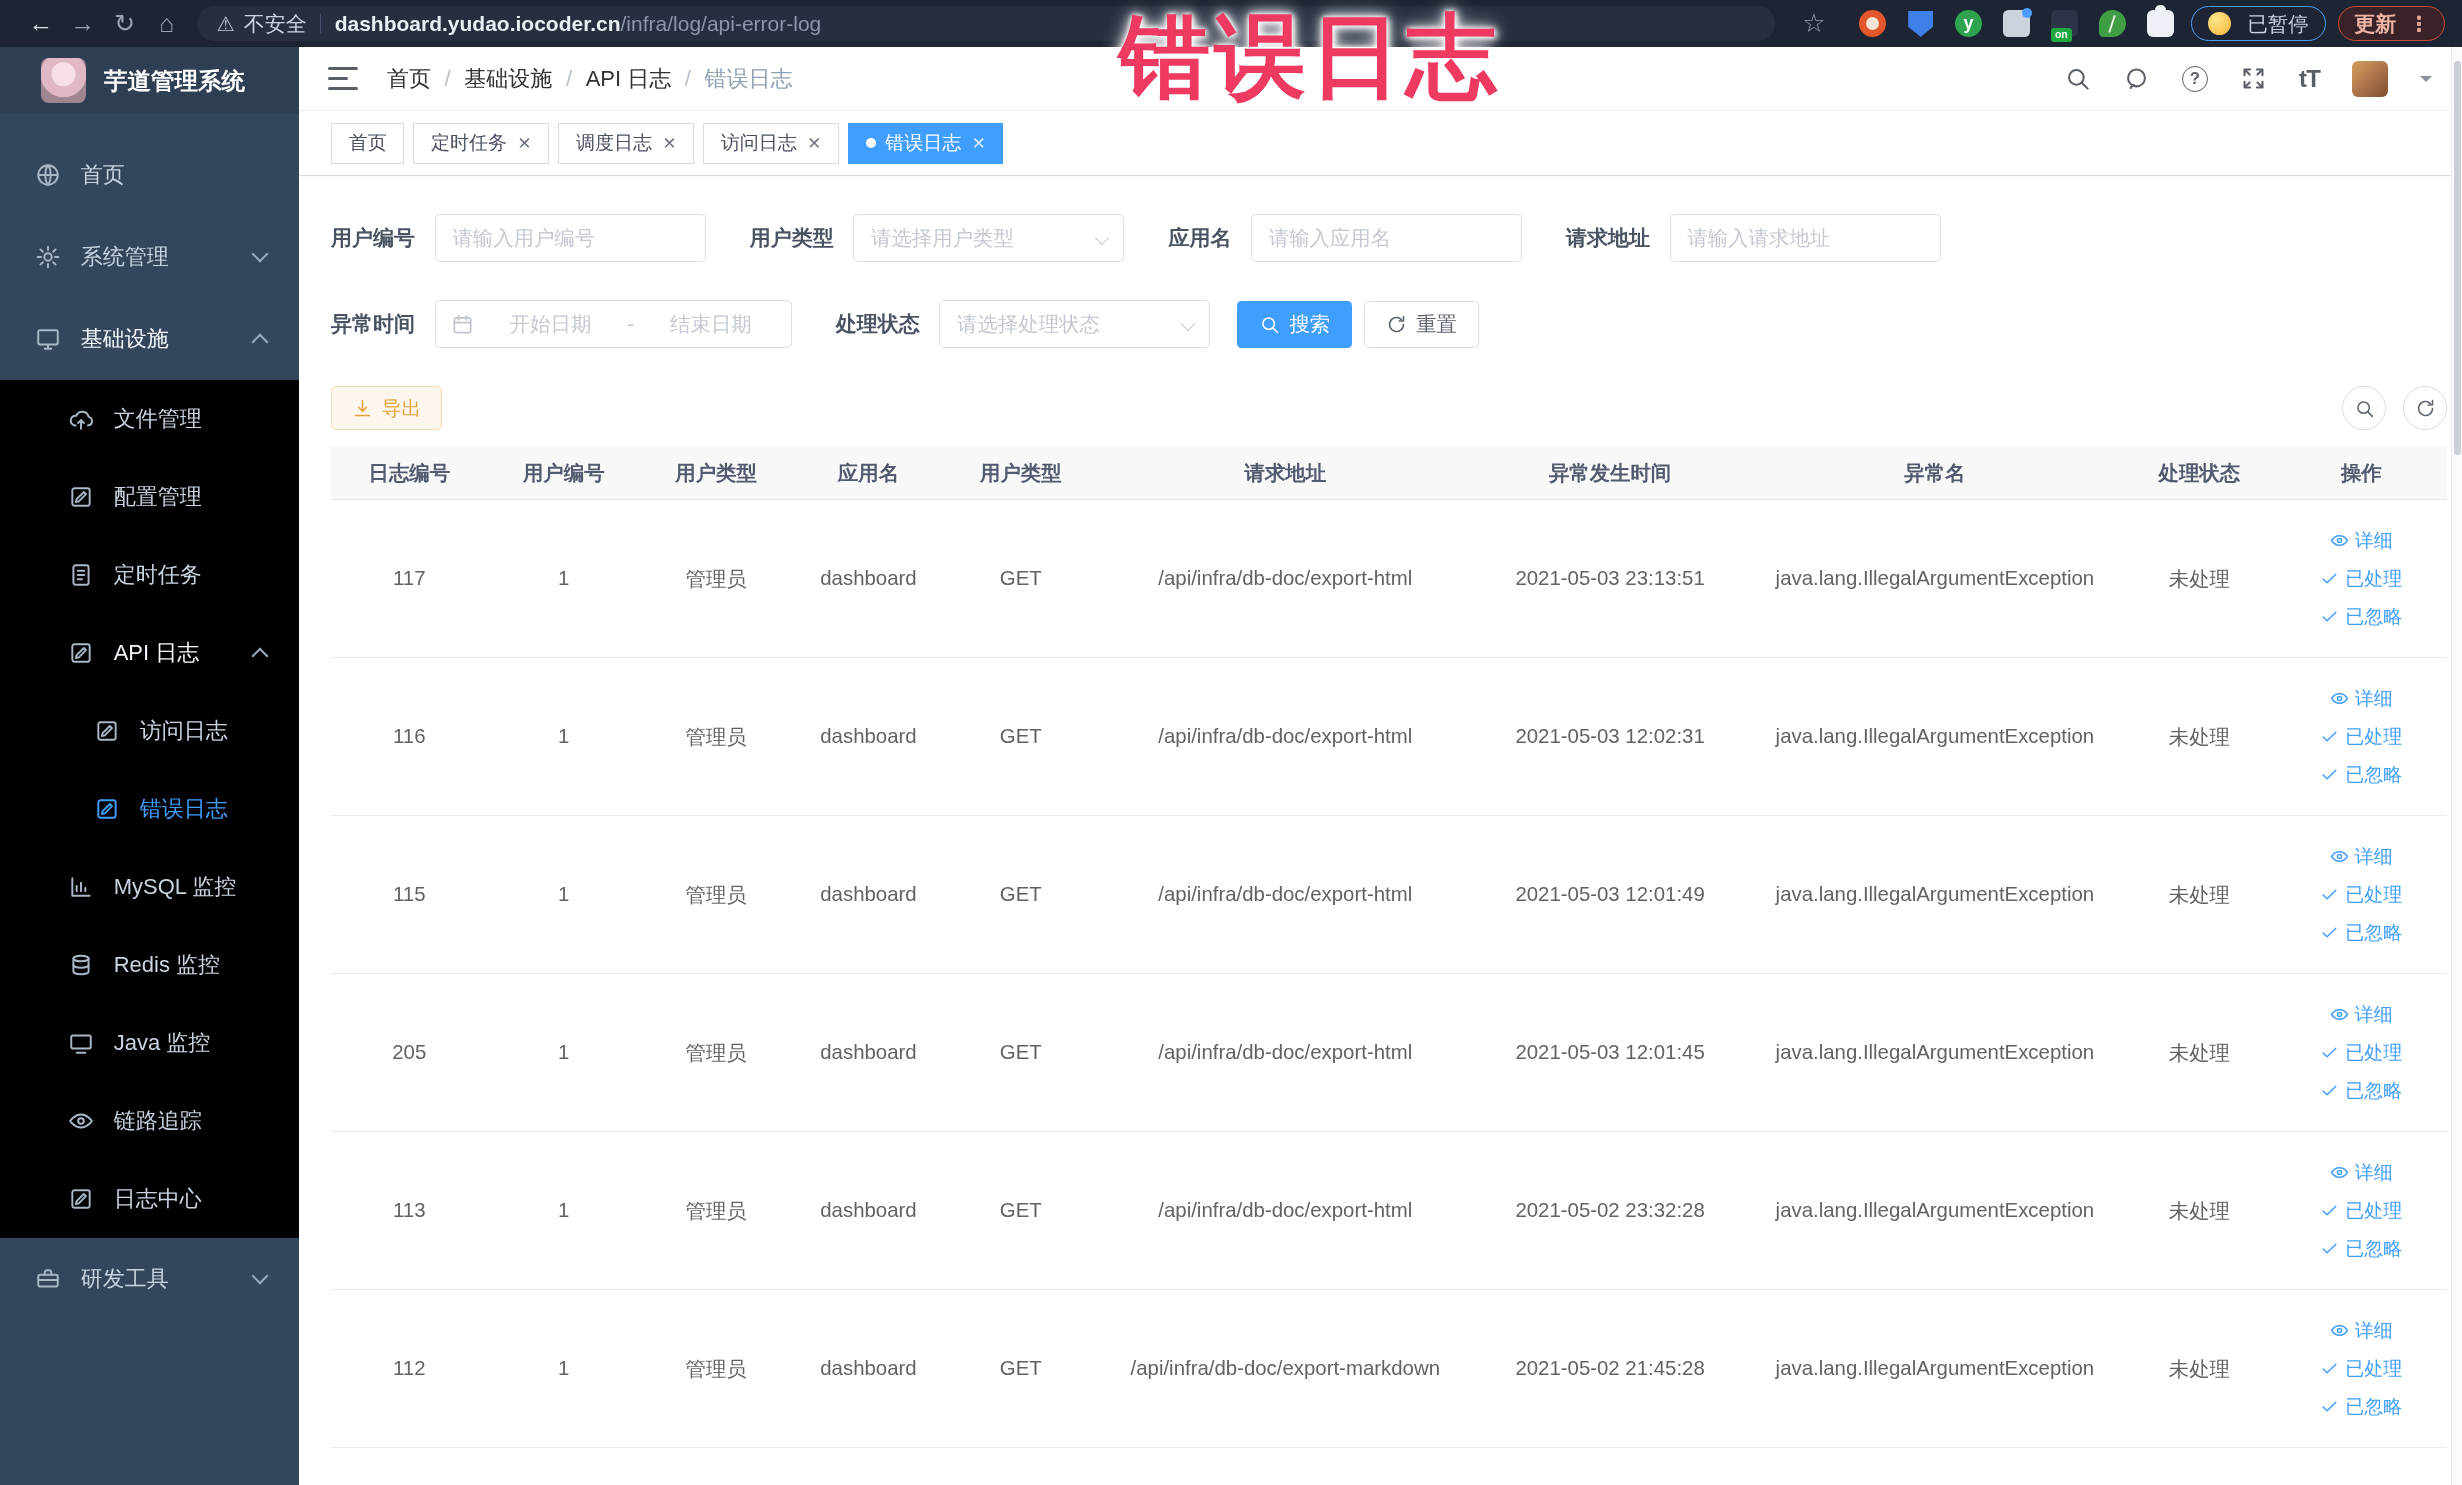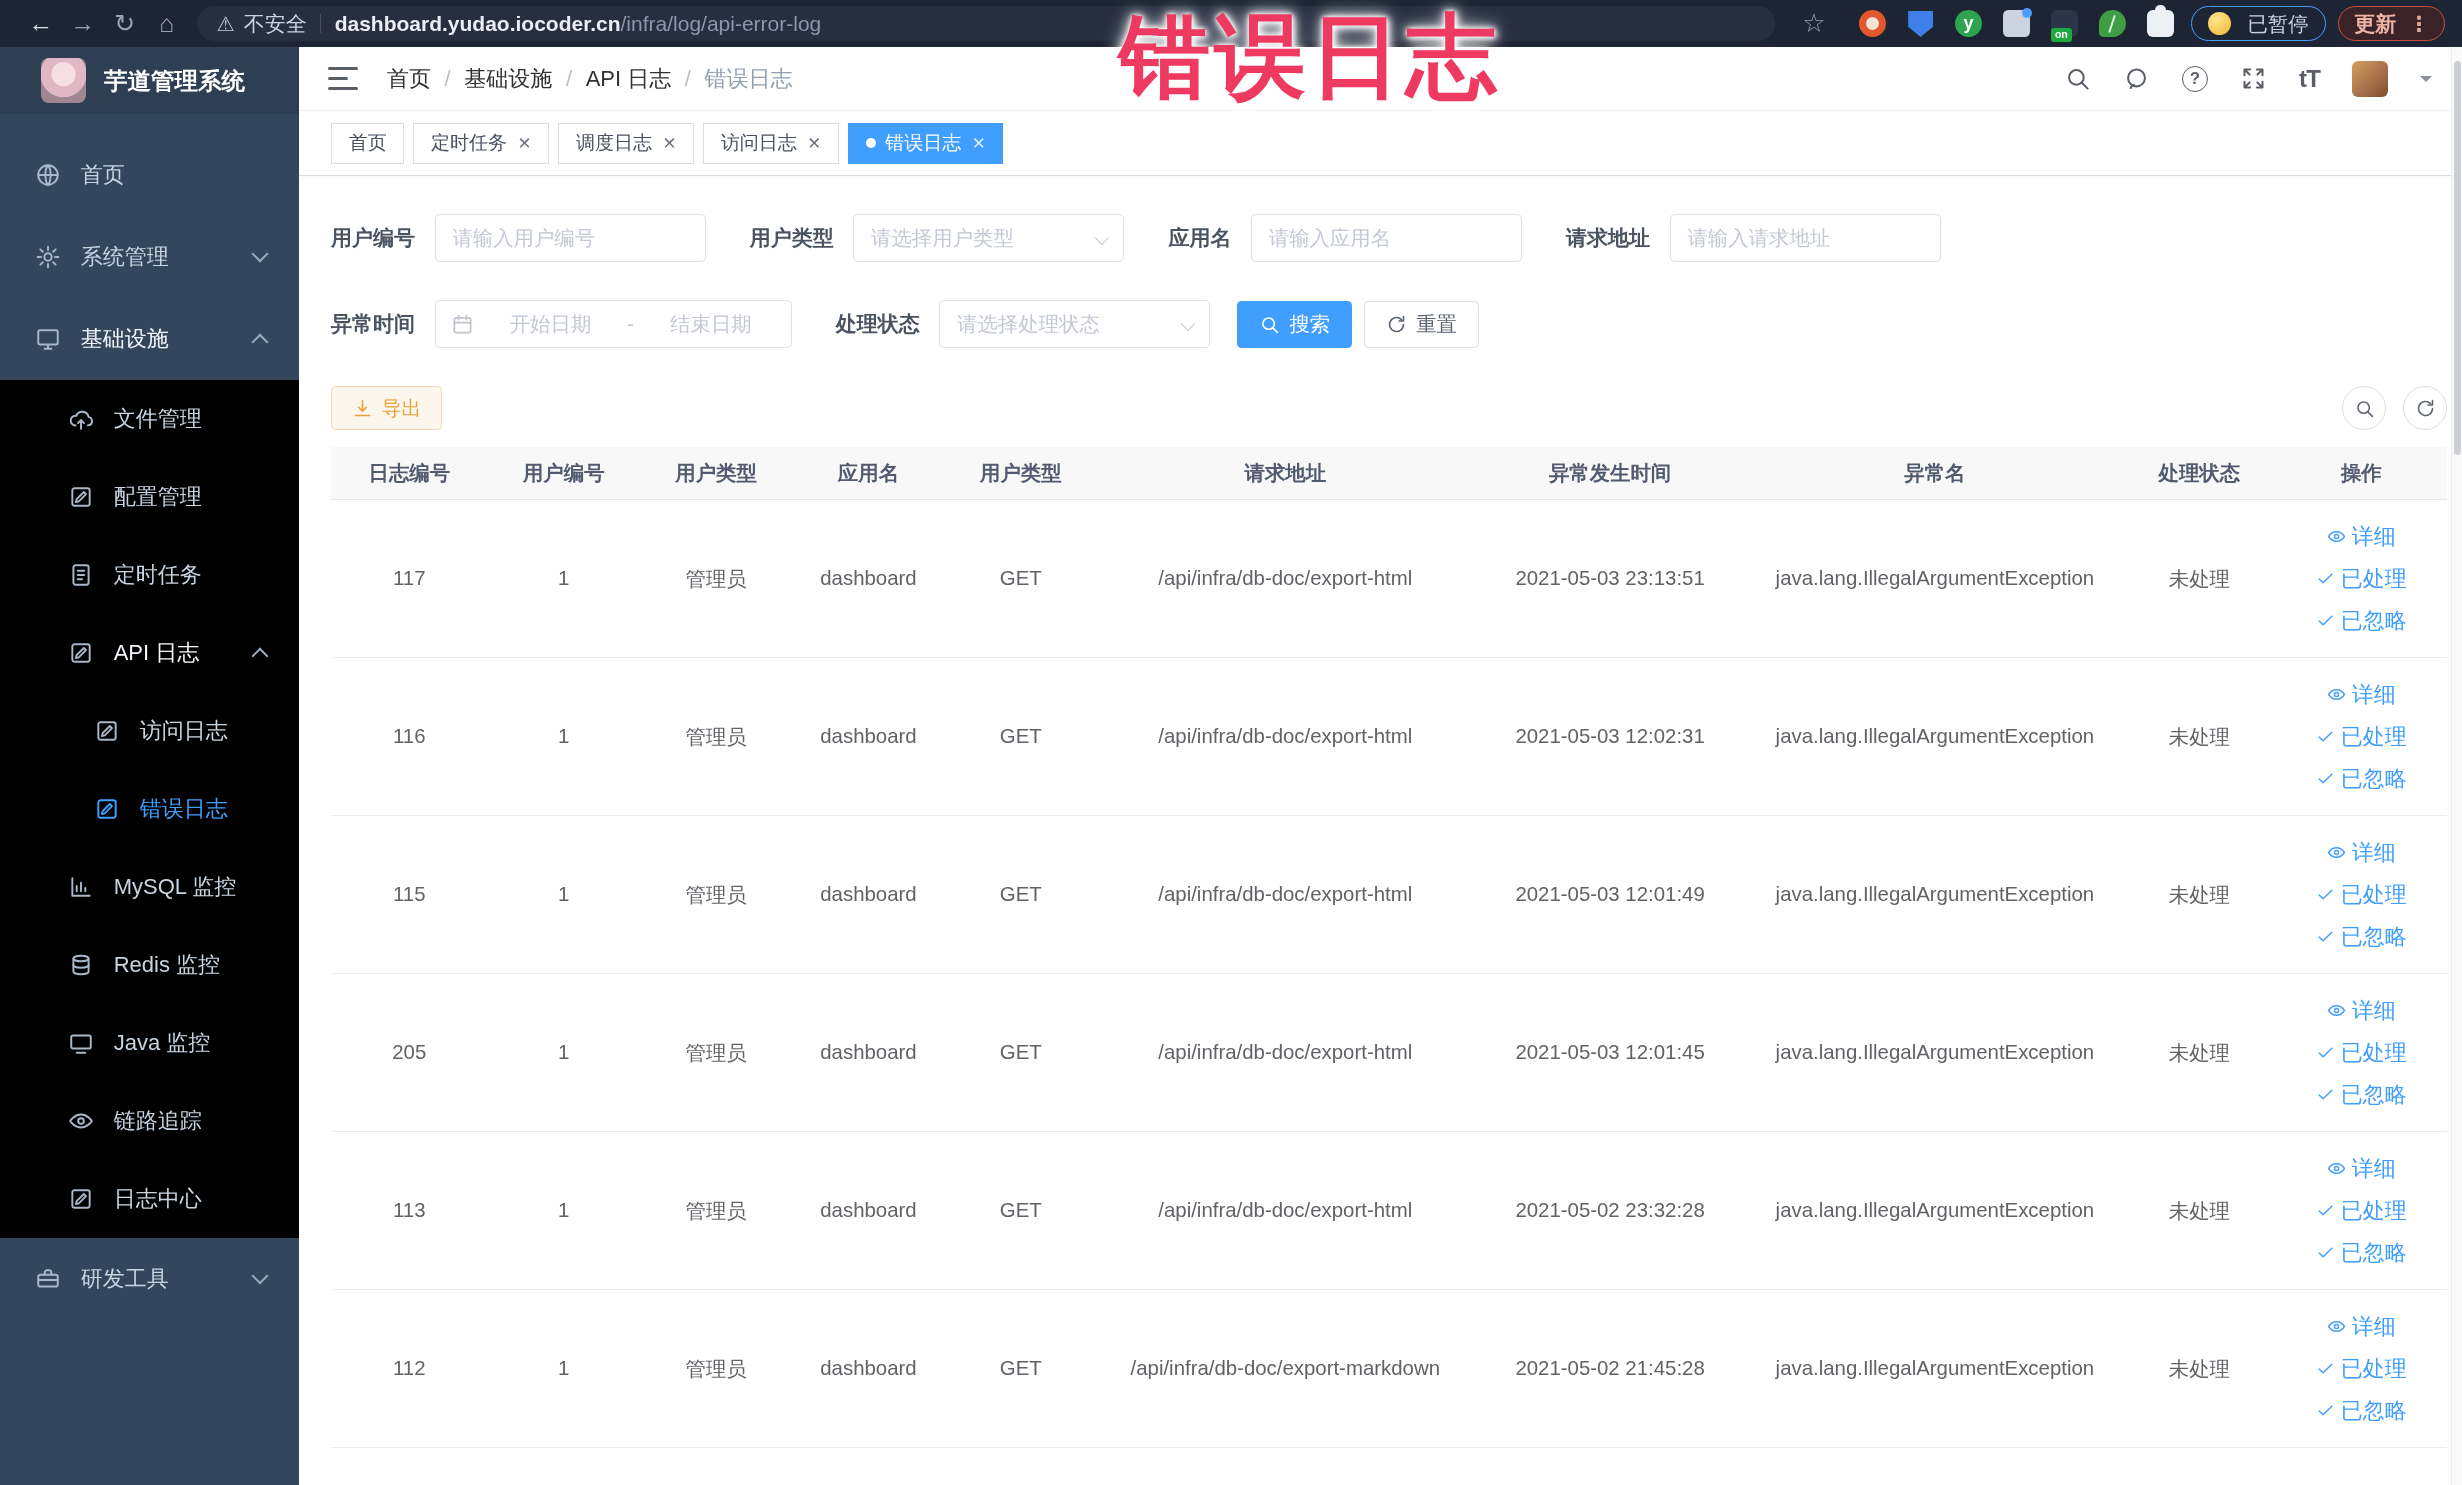--- a/index.html
+++ b/index.html
@@ -138,21 +138,21 @@
     display:flex;align-items:center;justify-content:center;margin-left:16.7px;cursor:pointer}
   .circle-btn svg{width:21px;height:21px}
 
   
   table.log-table{width:100%;border-collapse:collapse;table-layout:fixed;font-size:20.4px;color:#606266}
   .log-table thead th{height:53px;background:#f8f8f9;color:#515a6e;font-weight:700;font-size:20.4px;
     border-bottom:0.8px solid #e3e6ec;text-align:center;white-space:nowrap;overflow:hidden}
   .log-table tbody td{height:158px;text-align:center;border-bottom:0.8px solid #e8ebf0;
     white-space:nowrap;overflow:hidden;text-overflow:ellipsis;padding:0 4.5px}
   .action-cell{display:flex;flex-direction:column;align-items:center;justify-content:center;gap:12px}
-  .action-link{color:#409eff;font-size:22px;display:flex;align-items:center;gap:6px;cursor:pointer}
+  .action-link{color:#409eff;font-size:19px;display:flex;align-items:center;gap:6px;cursor:pointer}
   .action-link .ai{width:19px;height:19px;flex:none}
   .action-link .ai svg{width:100%;height:100%}
 
   
   .page-scrollbar{position:absolute;right:0;top:47px;bottom:0;width:10.6px;background:#fafafa;
     border-left:0.8px solid #ebedf0;z-index:7}
   .page-scrollbar .thumb{position:absolute;left:1.5px;right:1.5px;top:13.6px;height:394px;border-radius:4.5px;background:#ccd0d6}
 </style>
 </head>
 <body>

